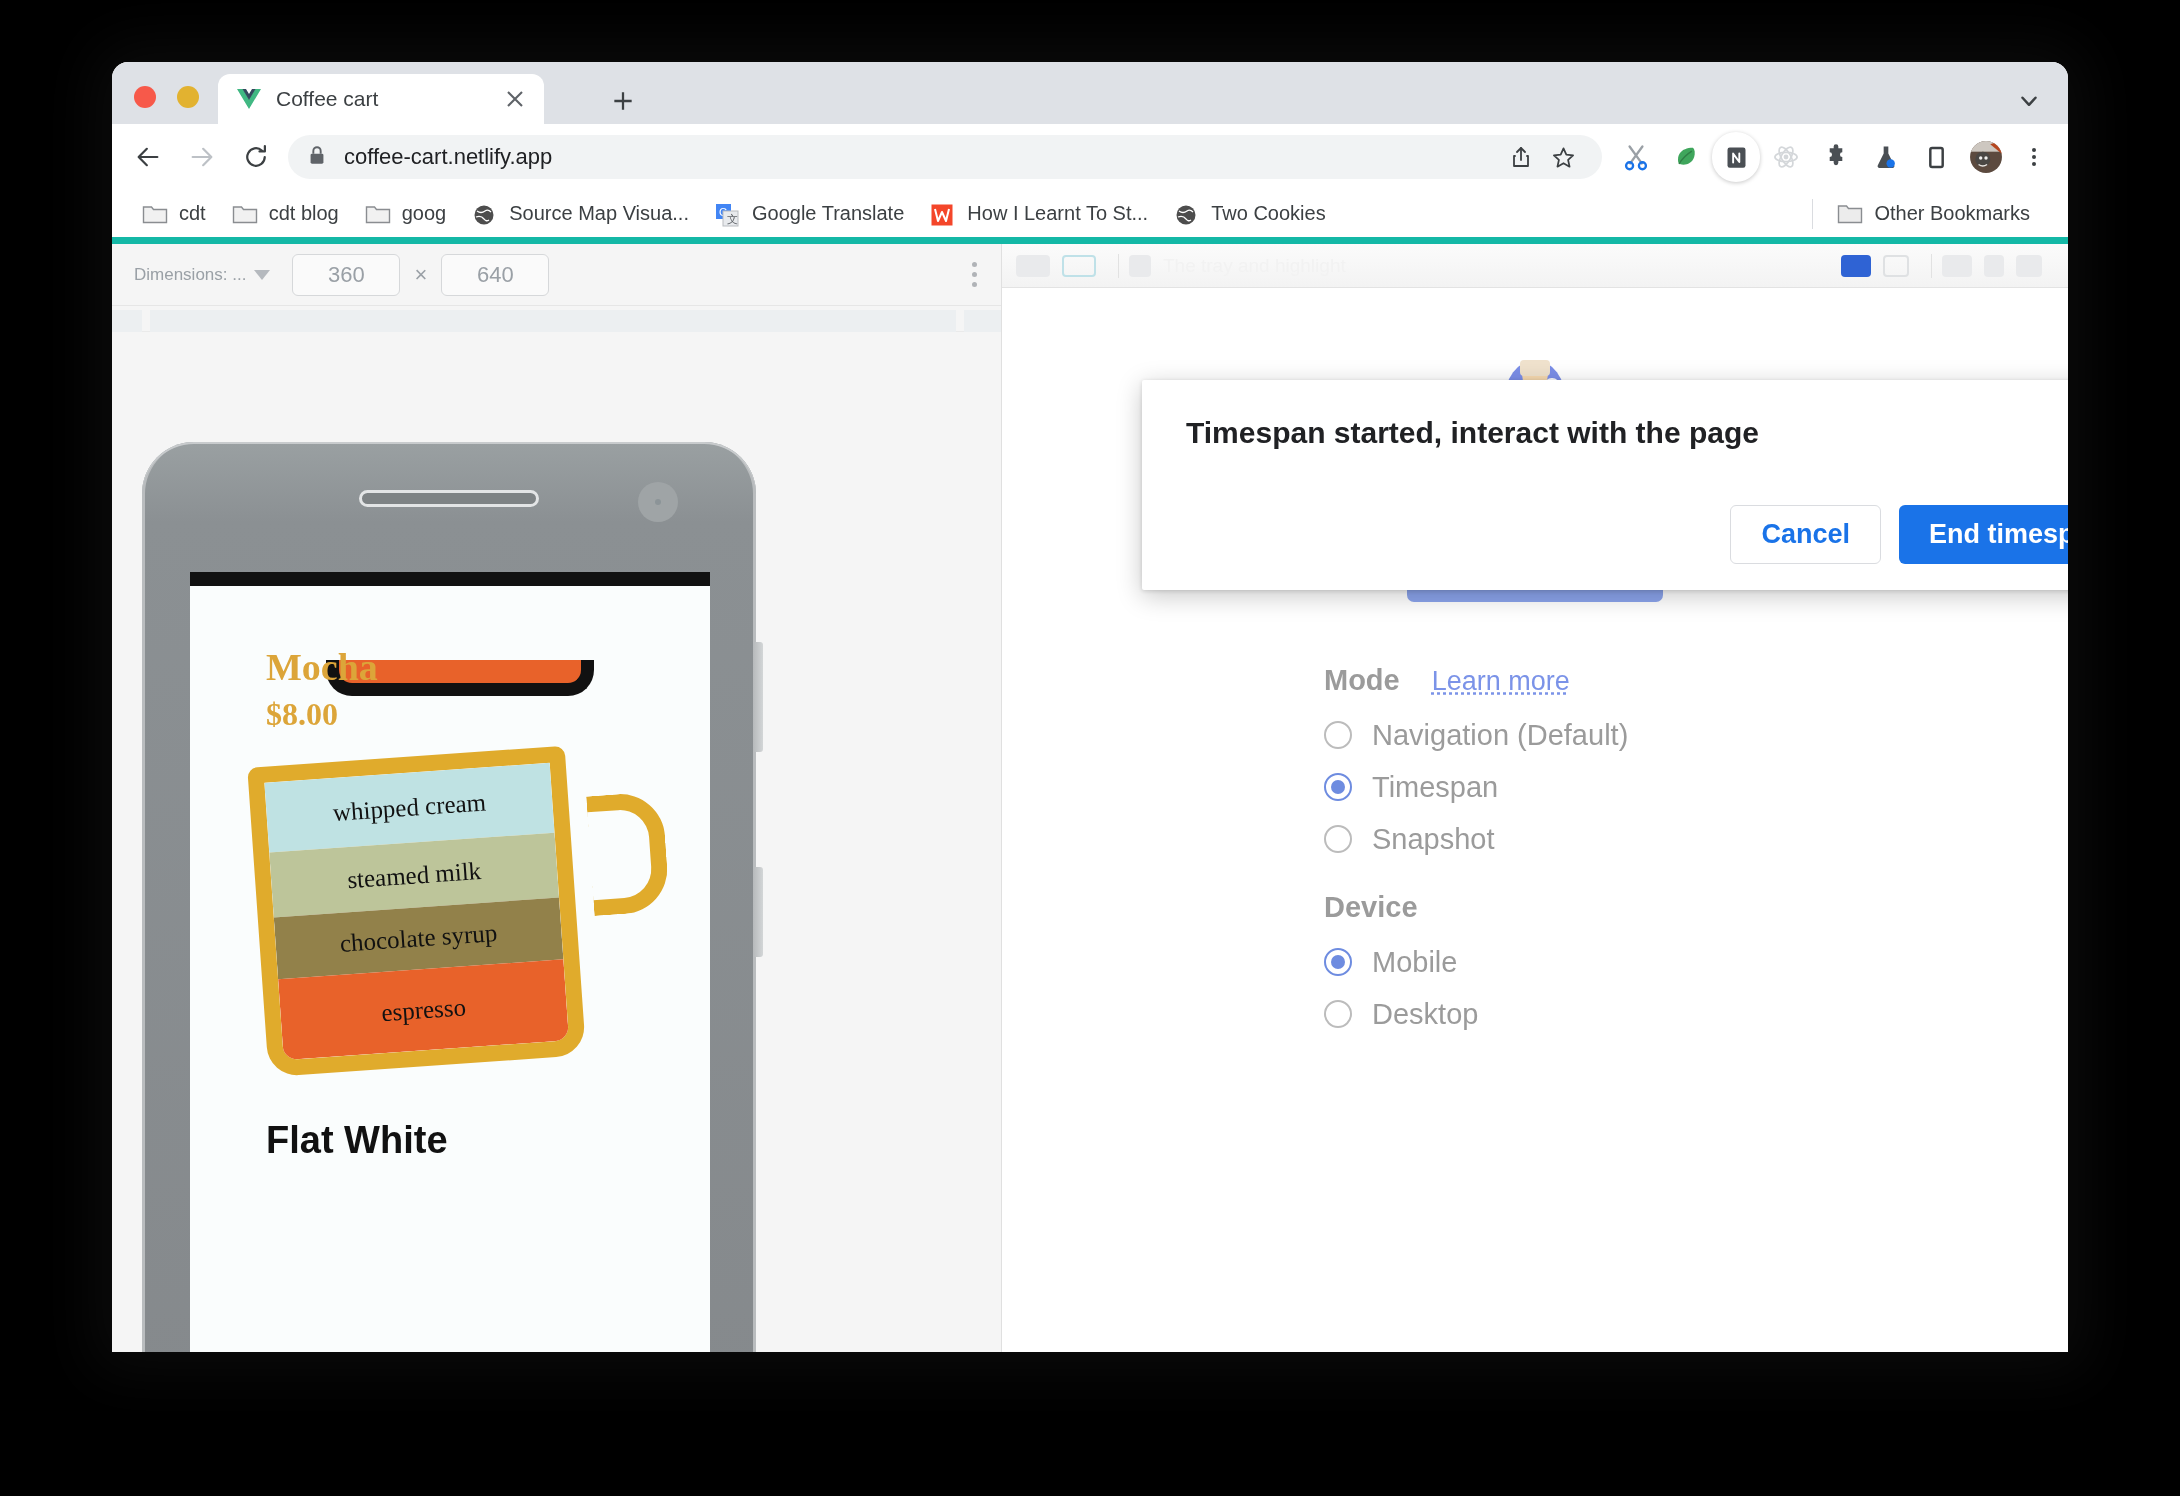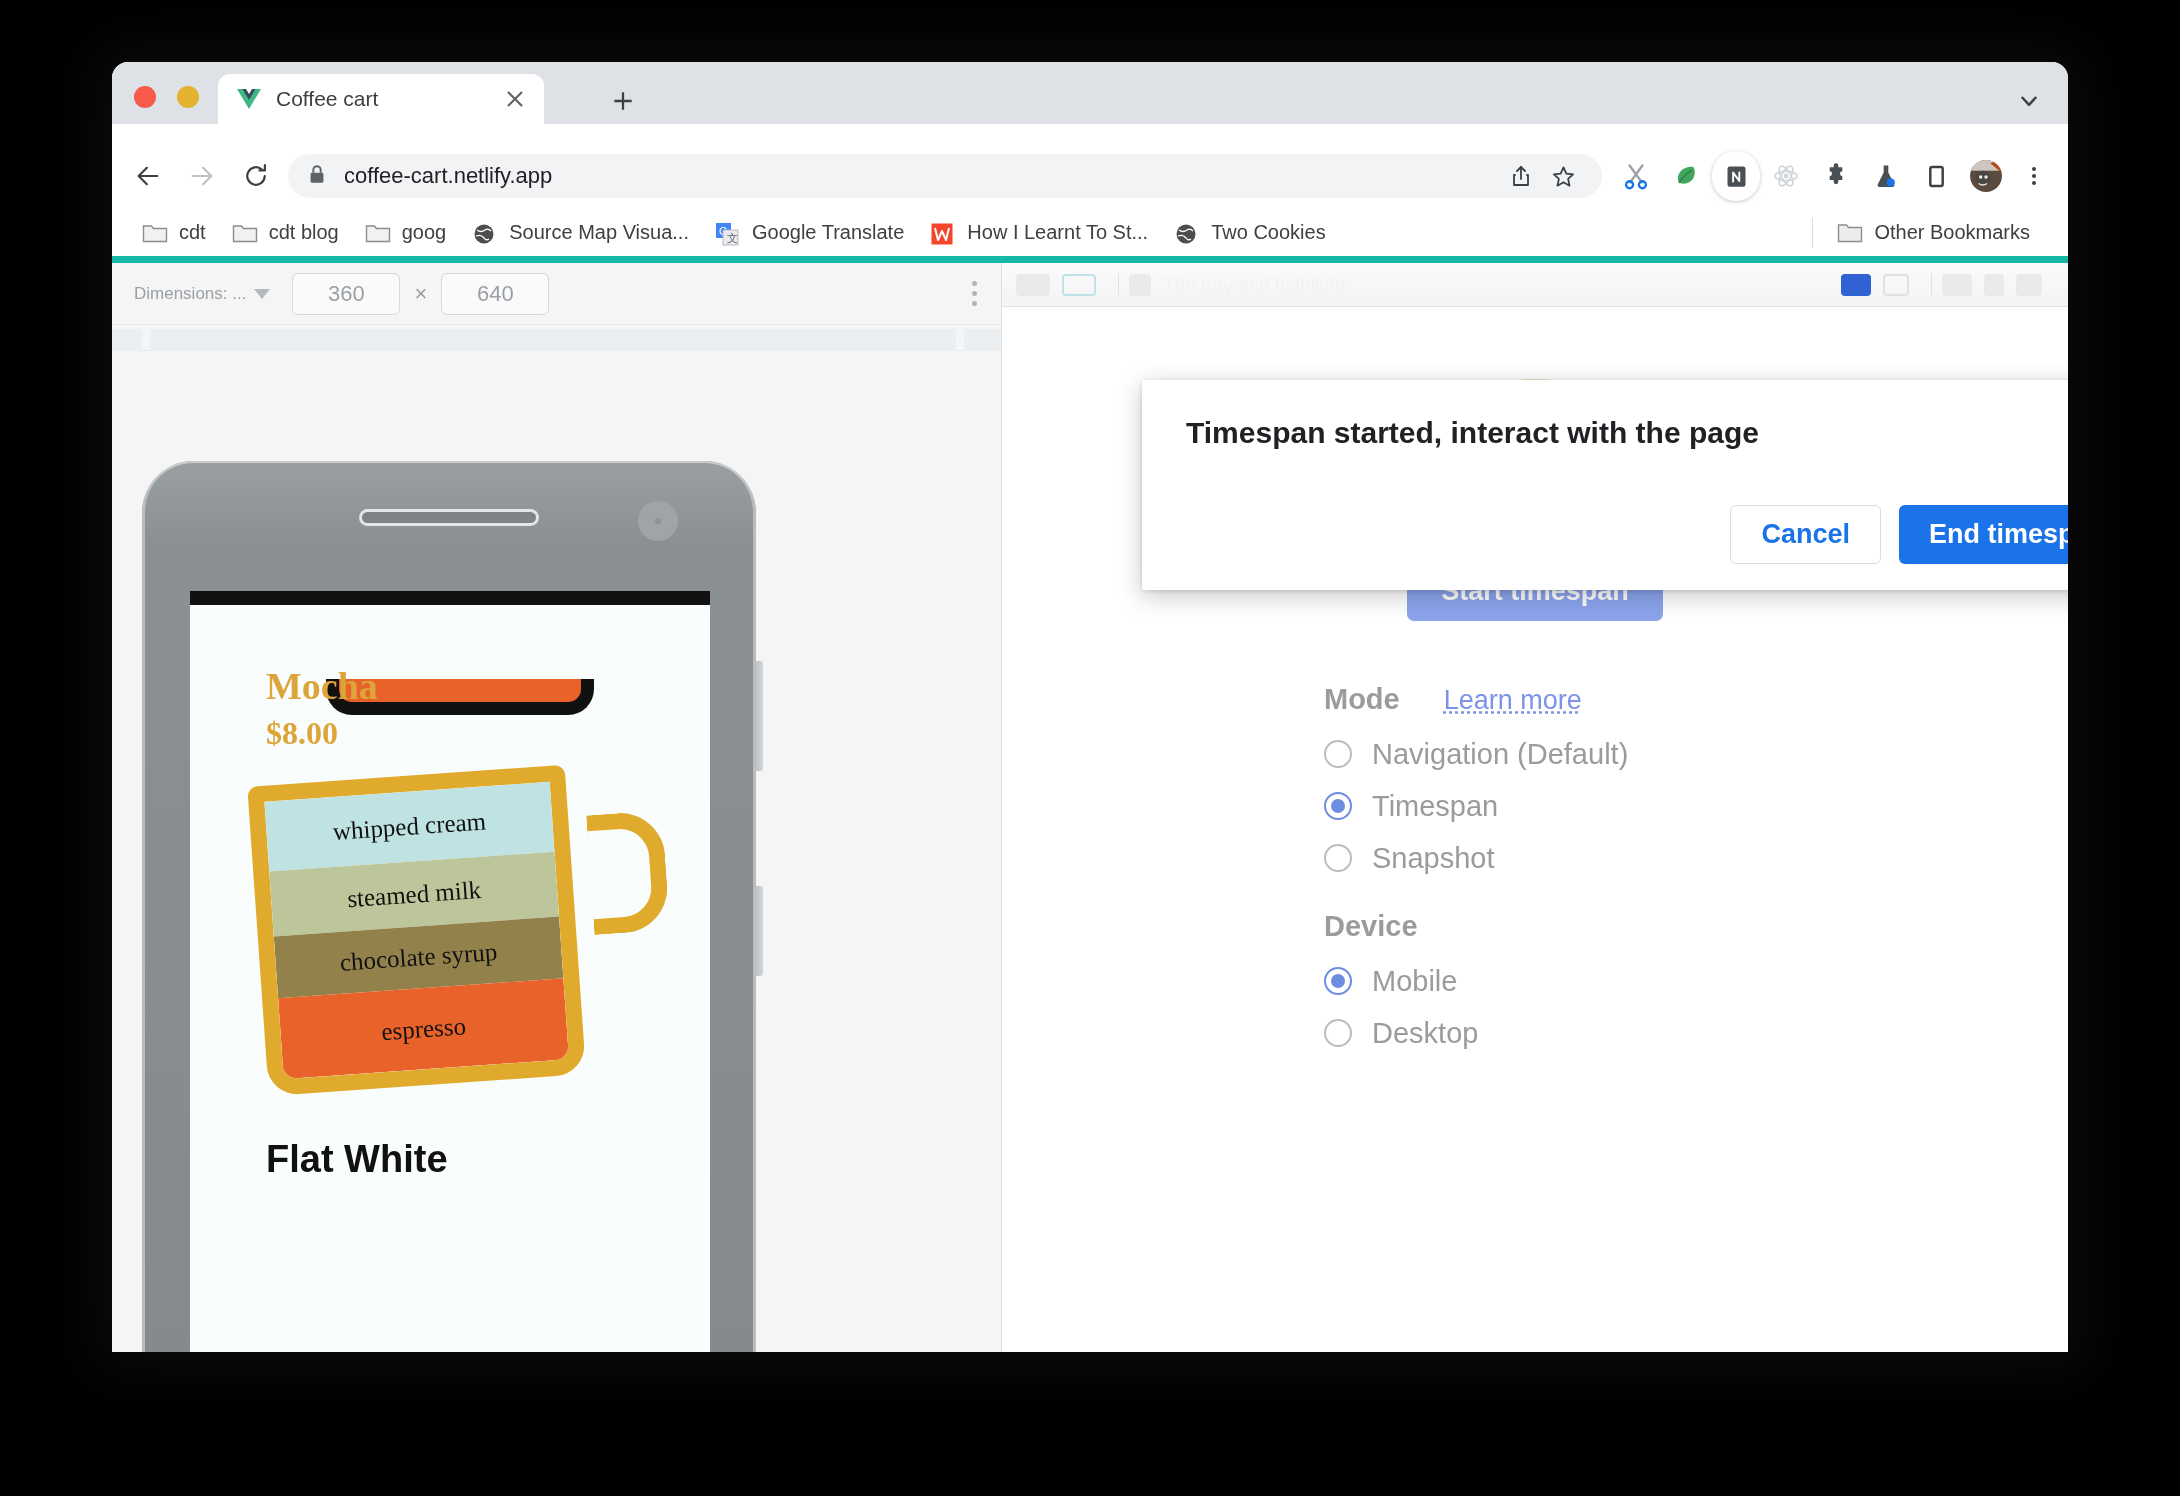--- a/index.html
+++ b/index.html
@@ -67,21 +67,20 @@
     color:#3c4043;
   }
 
   
   #toolbar {
     position:relative;
     height:66px;
     background:#fff;
     display:flex; align-items:center;
     padding:0 14px 0 14px;
-    margin-top:19px;
   }
   .navbtn {
     width:44px; height:44px; flex:0 0 44px;
     display:flex; align-items:center; justify-content:center;
     color:#3c4043; margin-right:10px;
   }
   .navbtn.disabled { color:#bdc1c6; }
   #omnibox {
     flex:1; height:44px;
     background:#f1f3f4;
@@ -340,21 +339,21 @@
     background:#8ba4ec; color:#fff;
     border:none; border-radius:7px;
     font-size:27px; font-weight:bold;
     padding:14px 34px;
     font-family:"Liberation Sans", sans-serif;
   }
   #lh-form {
     width:100%; padding-left:322px; margin-top:62px;
   }
   .lh-sec-head {
-    display:flex; align-items:baseline; gap:44px; margin-bottom:12px;
+    display:flex; align-items:baseline; gap:32px; margin-bottom:12px;
   }
   .lh-sec-title { font-size:29px; font-weight:bold; color:#9b9b9b; }
   .lh-learn {
     font-size:27px; color:#7b93e8;
     text-decoration:underline; text-decoration-style:dotted;
   }
   .lh-radio-row {
     display:flex; align-items:center; gap:20px;
     height:52px;
   }

